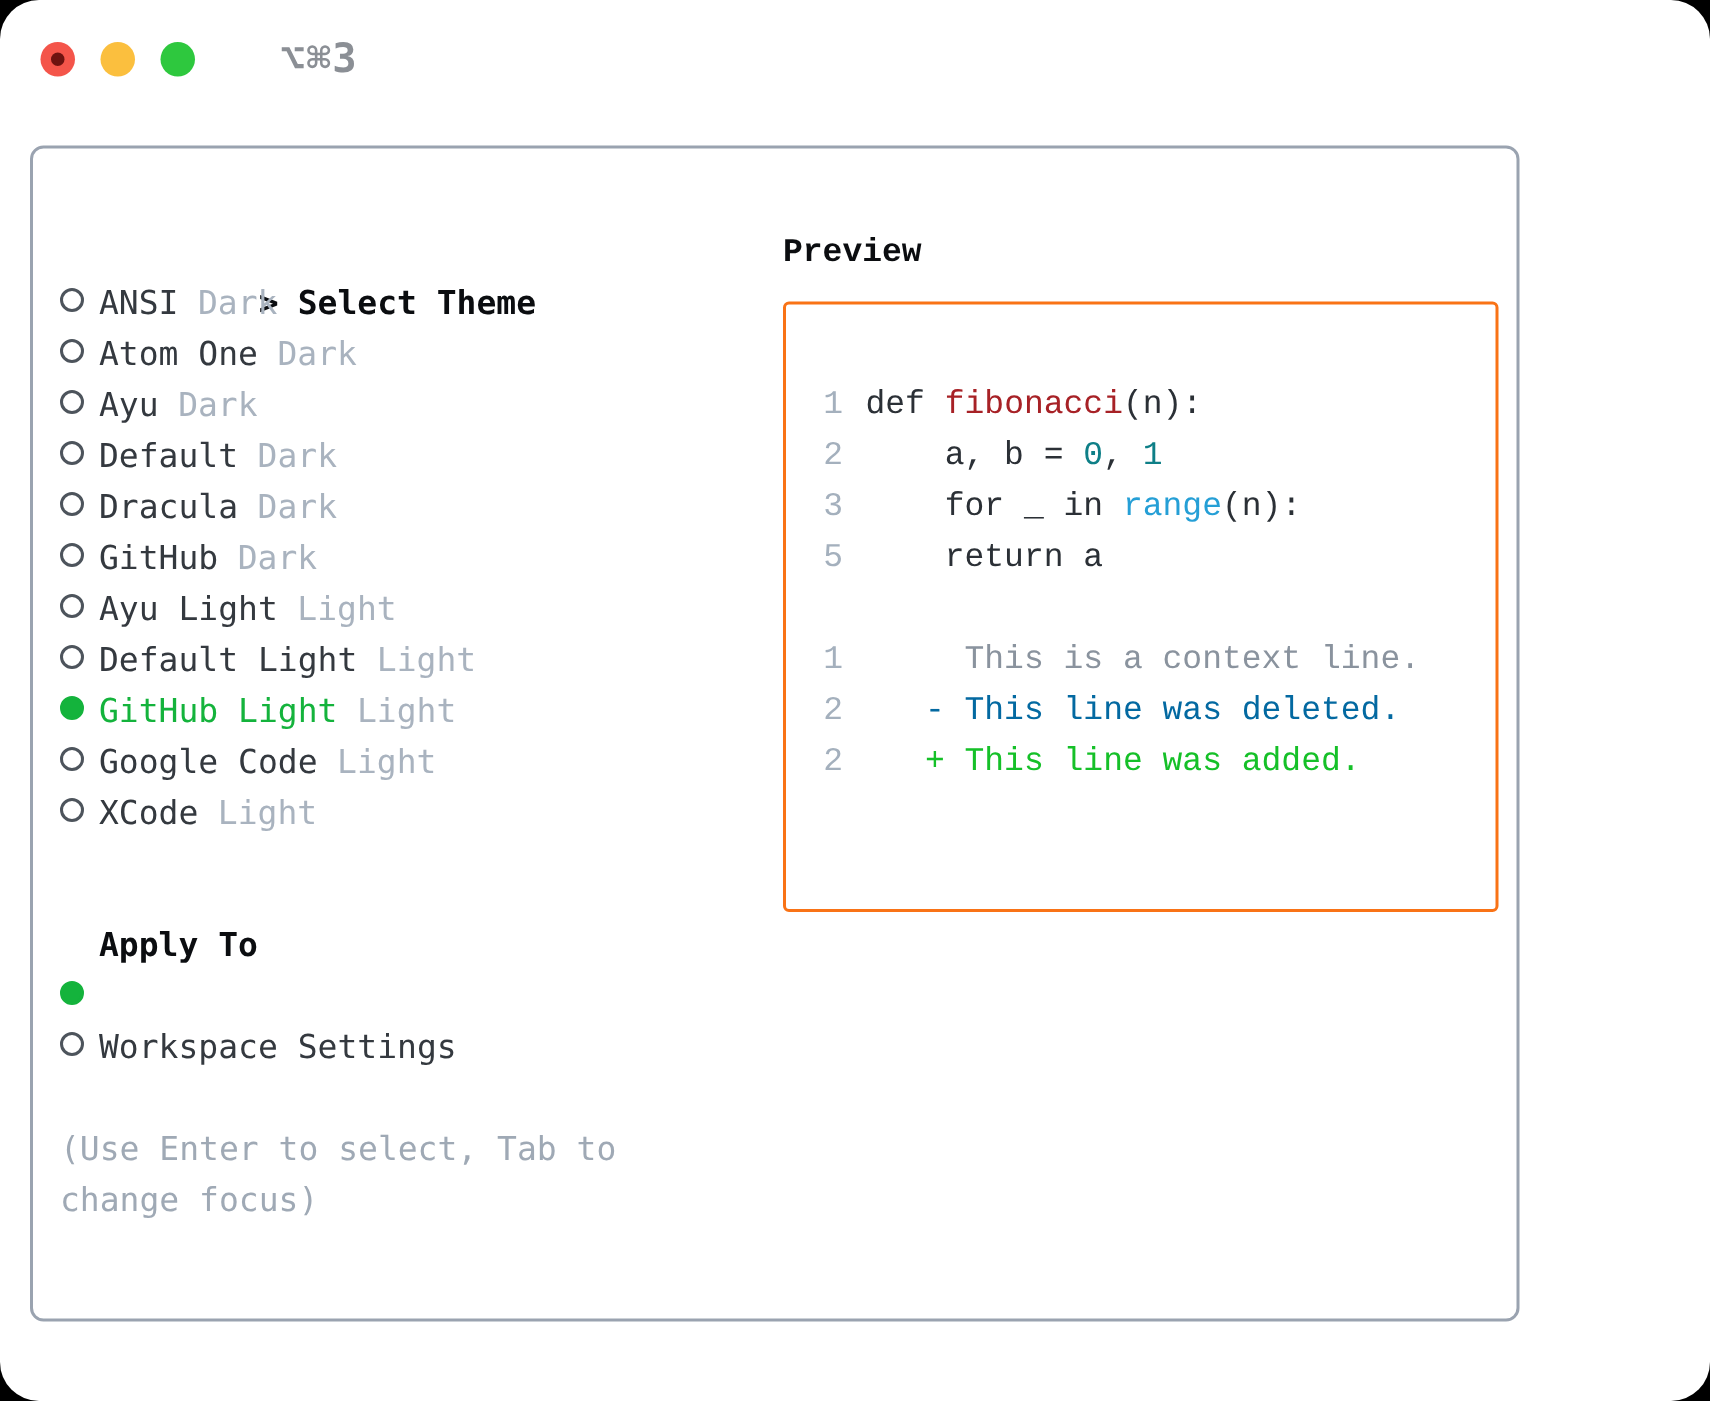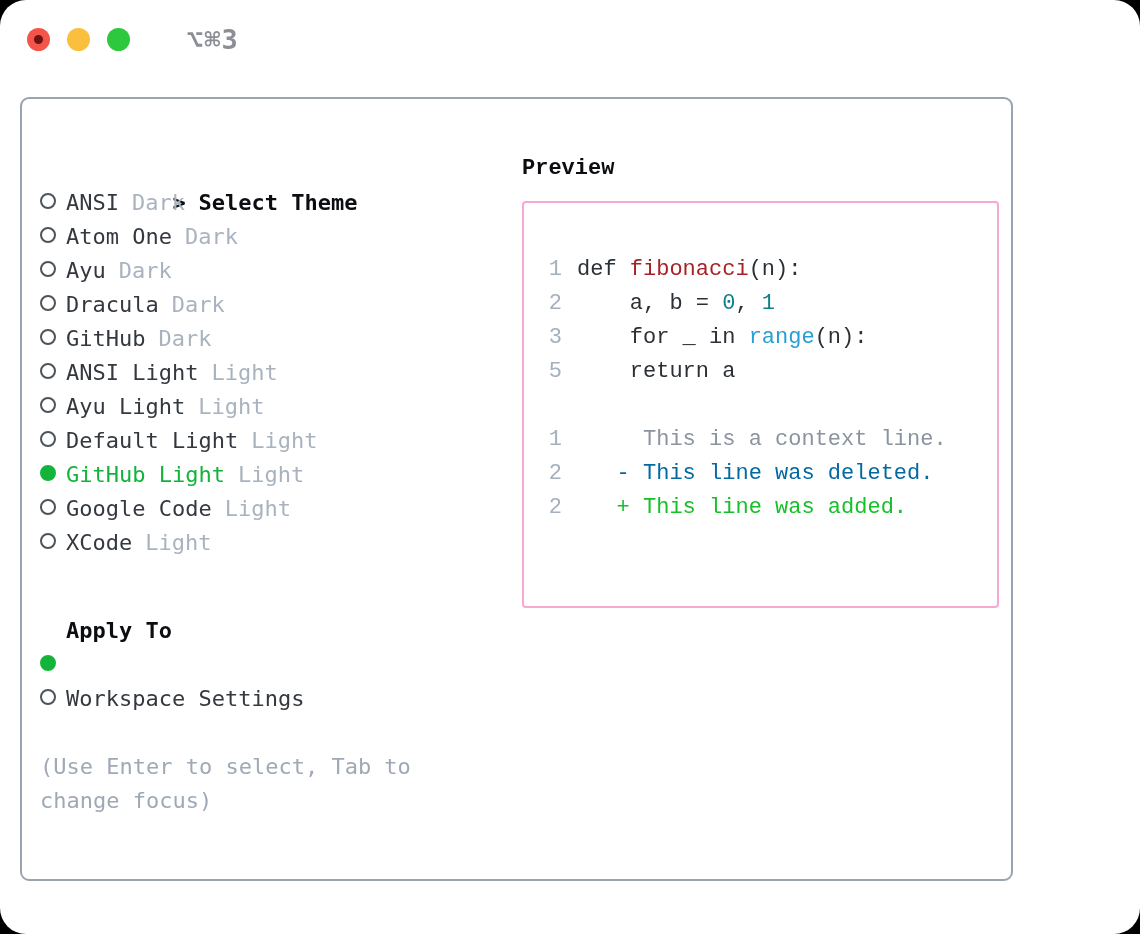--- a/index.html
+++ b/index.html
@@ -31,21 +31,21 @@
   .bullet.on{border-color:#14b33c;background:#14b33c;}
   .name{color:#34393f;}
   .variant{color:#a9b3bf;margin-left:13px;}
   .item.selected .name{color:#14b33c;}
   .apply-hdr{margin-top:54px;padding-left:26px;}
   .help{margin-top:34px;width:420px;font-size:22px;line-height:34px;color:#9fa9b5;}
 
   
   .preview-hdr{height:34px;line-height:34px;font-size:22px;}
   .preview-box{margin-top:15px;width:477px;height:407px;box-sizing:border-box;
-               border:2px solid #f9a8d4;border-radius:4px;background:#fff;
+               border:2px solid #f97316;border-radius:4px;background:#fff;
                padding:50px 0 0 18px;overflow:hidden;}
   .codeline{height:34px;line-height:34px;font-size:22px;white-space:pre;}
   .ln{display:inline-block;width:20px;text-align:right;margin-right:15px;color:#a4b0bd;}
   .blank-line{height:34px;}
   .seg-default{color:#2b3036;}
   .seg-function{color:#a72126;}
   .seg-number{color:#0e7f87;}
   .seg-builtin{color:#259fd6;}
   .diff-context{color:#8a939e;}
   .diff-deleted{color:#0369a1;text-align:right;}
@@ -70,23 +70,23 @@
 
       <div class="left-col">
         <div class="row">
           <span class="prefix">&gt;</span><span class="hdr">Select Theme</span>
         </div>
 
         <div id="theme-list">
             <div class="row item"><span class="bullet"></span><span class="name">ANSI</span><span class="variant">Dark</span></div>
             <div class="row item"><span class="bullet"></span><span class="name">Atom One</span><span class="variant">Dark</span></div>
             <div class="row item"><span class="bullet"></span><span class="name">Ayu</span><span class="variant">Dark</span></div>
+            <div class="row item"><span class="bullet"></span><span class="name">Default</span><span class="variant">Dark</span></div>
             <div class="row item"><span class="bullet"></span><span class="name">Dracula</span><span class="variant">Dark</span></div>
             <div class="row item"><span class="bullet"></span><span class="name">GitHub</span><span class="variant">Dark</span></div>
-            <div class="row item"><span class="bullet"></span><span class="name">ANSI Light</span><span class="variant">Light</span></div>
             <div class="row item"><span class="bullet"></span><span class="name">Ayu Light</span><span class="variant">Light</span></div>
             <div class="row item"><span class="bullet"></span><span class="name">Default Light</span><span class="variant">Light</span></div>
             <div class="row item selected"><span class="bullet on"></span><span class="name">GitHub Light</span><span class="variant">Light</span></div>
             <div class="row item"><span class="bullet"></span><span class="name">Google Code</span><span class="variant">Light</span></div>
             <div class="row item"><span class="bullet"></span><span class="name">XCode</span><span class="variant">Light</span></div>
           </div>
 
         <div class="row hdr apply-hdr">Apply To</div>
 
         <div id="apply-list">

